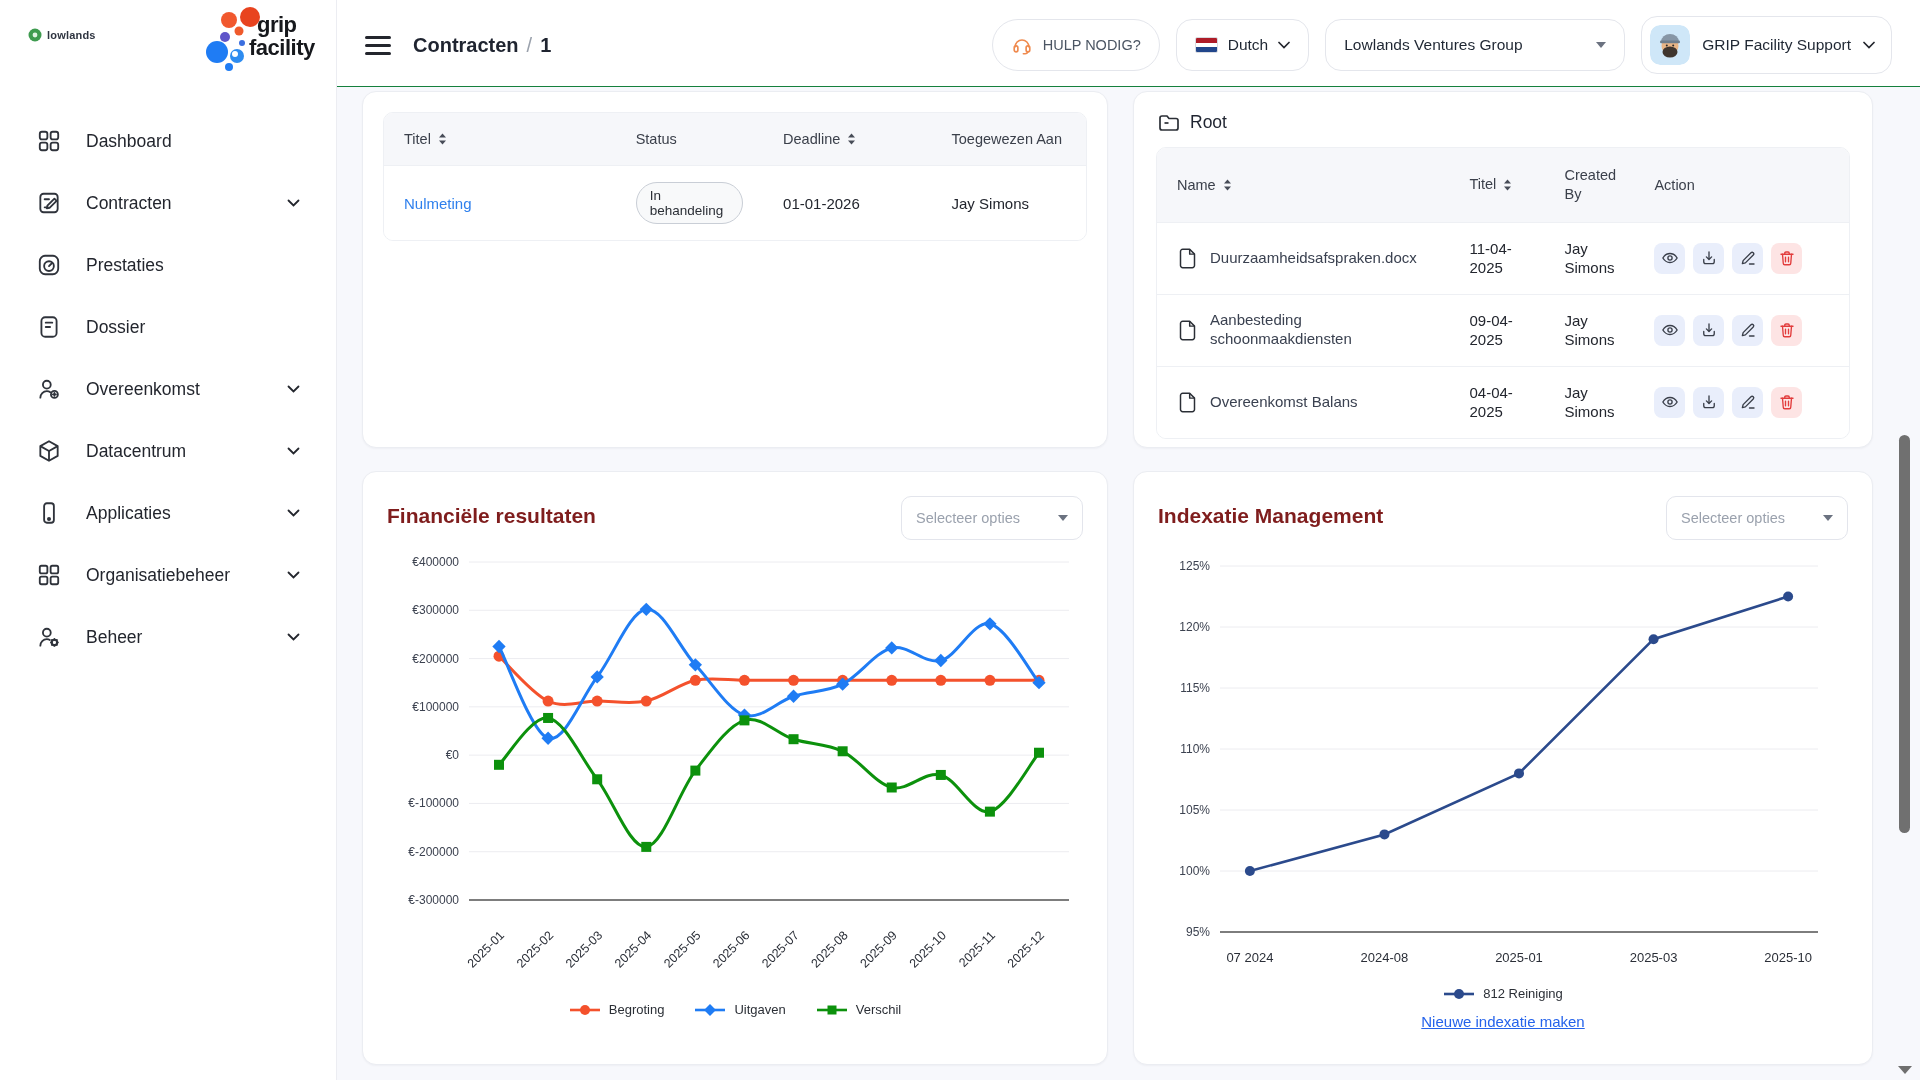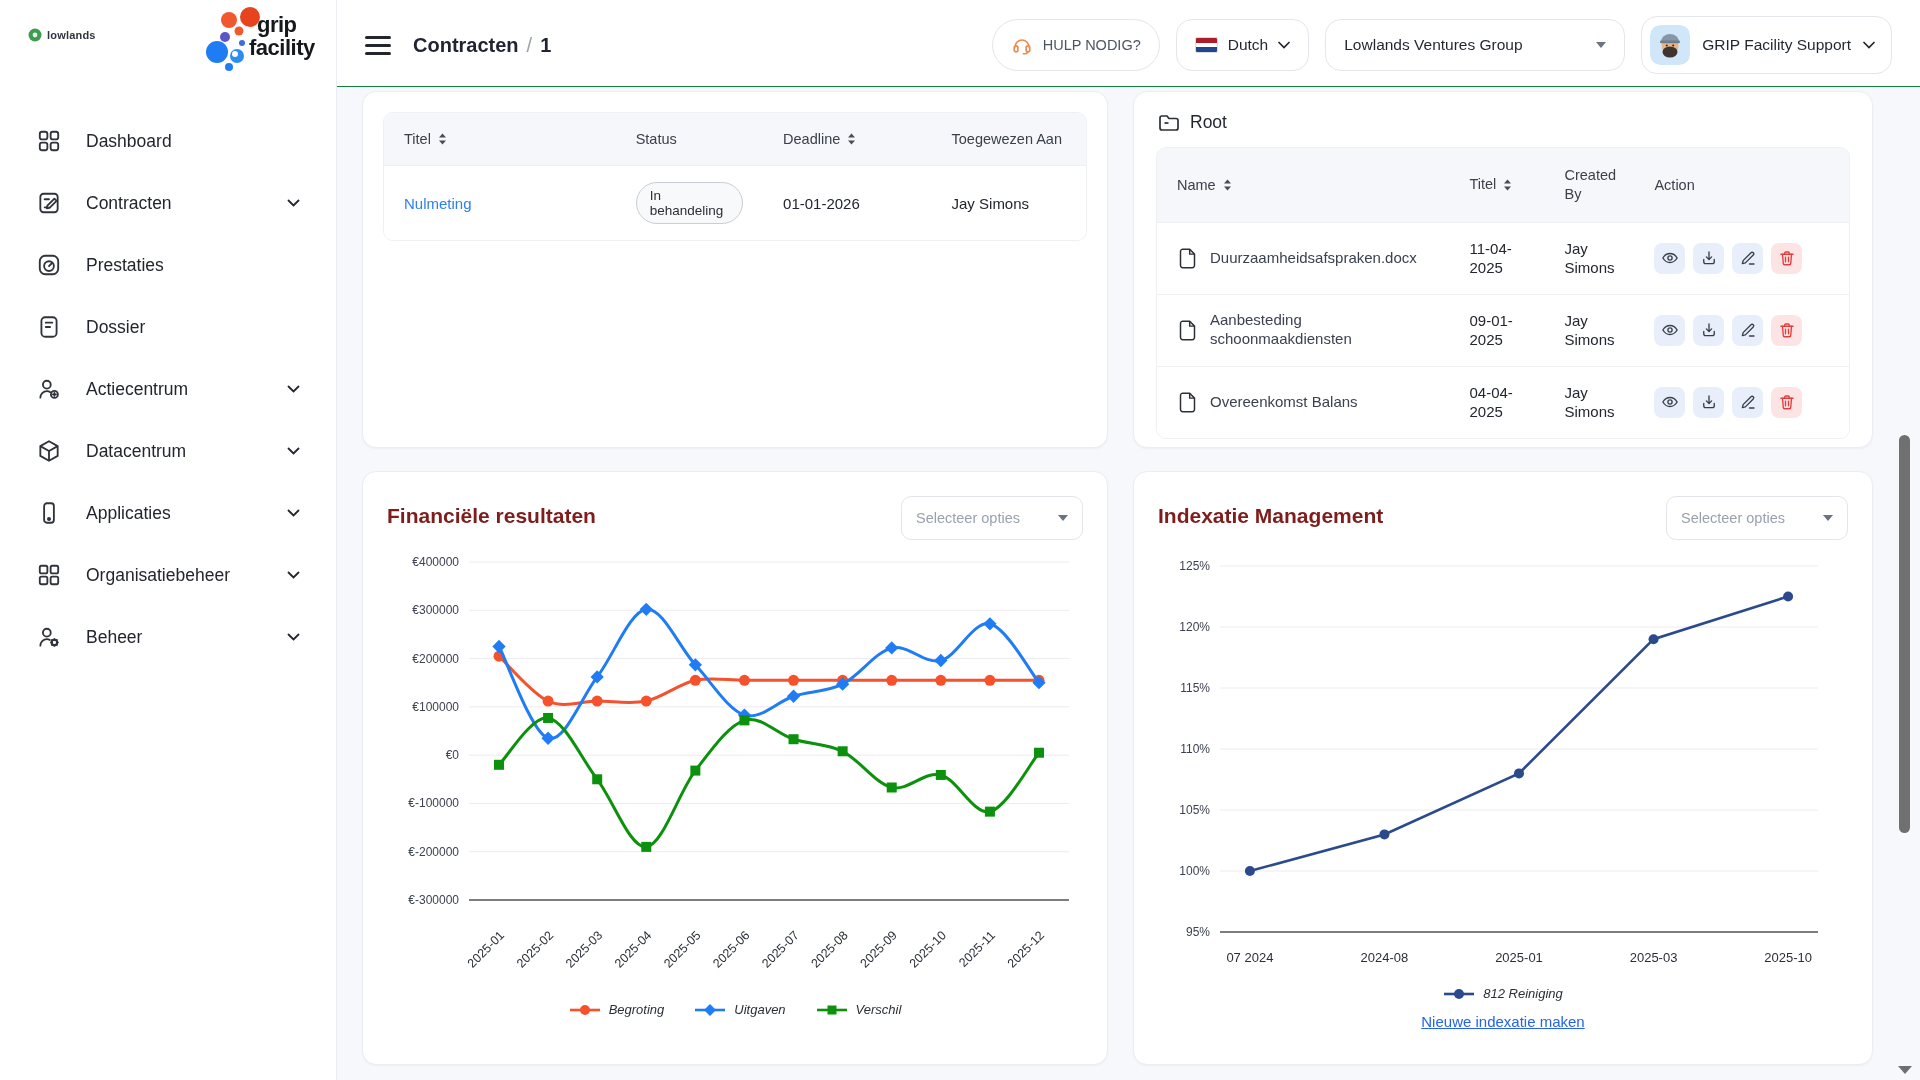--- a/index.html
+++ b/index.html
@@ -66,21 +66,21 @@
   .abtn { width:31px; height:31px; border-radius:8px; border:none; background:#e9eefb; display:flex;
           align-items:center; justify-content:center; cursor:pointer; }
   .abtn.danger { background:#fde4e4; }
 
   
   .card-head { display:flex; justify-content:space-between; align-items:flex-start; margin-bottom:8px; }
   .card-title { font-size:21px; font-weight:600; color:#7f1d1d; padding-top:8px; }
   .select { width:182px; height:44px; border:1px solid #e3e5ec; border-radius:10px; display:flex;
             align-items:center; justify-content:space-between; padding:0 14px; color:#9aa1ad;
             font-size:14.5px; cursor:pointer; background:#fff; }
-  .legend { display:flex; justify-content:center; align-items:center; gap:30px; margin-top:2px;font-style:italic; }
+  .legend { display:flex; justify-content:center; align-items:center; gap:30px; margin-top:2px; }
   .legend-item { display:flex; align-items:center; gap:8px; font-size:13px; color:#2b2f36; }
   .chart-link-row { text-align:center; margin-top:12px; }
   .chart-link { color:#2563eb; font-size:15px; text-decoration:underline; cursor:pointer; }
 
   
   .scroll-thumb { position:absolute; left:1899px; top:435px; width:11px; height:398px; background:#707070; border-radius:6px; z-index:5; }
   .scroll-arrow { position:absolute; left:1898px; top:1066px; width:0; height:0; z-index:5;
                   border-left:7px solid transparent; border-right:7px solid transparent; border-top:8px solid #6f6f6f; }
 </style>
 </head>
@@ -149,21 +149,21 @@
       </svg>
       <span class="lbl">Dossier</span>
     </div>
     <div class="nav-item">
       <svg class="nav-ic" viewBox="0 0 24 24" fill="none" stroke="#2f333b" stroke-width="1.7" stroke-linecap="round">
         <circle cx="10" cy="8" r="3.6"></circle>
           <path d="M4 20c0-3.4 2.7-6 6-6 1.2 0 2.3.3 3.2.9"></path>
         <circle cx="17" cy="17" r="3.2"></circle>
           <path d="M17 15.6v2.8M15.6 17h2.8"></path>
       </svg>
-      <span class="lbl">Actiecentrum</span>
+      <span class="lbl">Overeenkomst</span>
       <svg width="13" height="9" viewBox="0 0 13 9" fill="none" stroke="#23262d" stroke-width="1.8" stroke-linecap="round">
           <path d="M1.5 1.5l5 5 5-5"></path>
         </svg>
     </div>
     <div class="nav-item">
       <svg class="nav-ic" viewBox="0 0 24 24" fill="none" stroke="#2f333b" stroke-width="1.7" stroke-linejoin="round">
         <path d="M12 3l8 4.5v9L12 21l-8-4.5v-9z"></path>
           <path d="M4 7.5l8 4.5 8-4.5"></path>
           <path d="M12 12v9"></path>
       </svg>
@@ -373,21 +373,21 @@
       </div>
 
       <div class="trow tdata docs-grid">
         <div class="doc-name">
           <svg width="21" height="23" viewBox="0 0 24 26" fill="none" stroke="#2b2f36" stroke-width="1.7" stroke-linejoin="round">
             <path d="M6.5 2.5h8L20 8v13a2.5 2.5 0 0 1-2.5 2.5h-11A2.5 2.5 0 0 1 4 21V5a2.5 2.5 0 0 1 2.5-2.5z"></path>
               <path d="M14.5 2.5V8H20"></path>
           </svg>
           <span class="nm">Aanbesteding schoonmaakdiensten</span>
         </div>
-        <div style="padding-left:8px"><span class="cell-wrap" style="display:inline-block">09-01-2025</span></div>
+        <div style="padding-left:8px"><span class="cell-wrap" style="display:inline-block">09-04-2025</span></div>
         <div><span class="cell-wrap" style="display:inline-block">Jay Simons</span></div>
         <div class="actions">
           <button class="abtn">
               <svg width="18" height="18" viewBox="0 0 24 24" fill="none" stroke="#3a3f4a" stroke-width="1.8">
                 <path d="M2.5 12s3.5-6 9.5-6 9.5 6 9.5 6-3.5 6-9.5 6-9.5-6-9.5-6z"></path>
                 <circle cx="12" cy="12" r="2.8"></circle>
               </svg>
             </button>
           <button class="abtn">
               <svg width="18" height="18" viewBox="0 0 24 24" fill="none" stroke="#3a3f4a" stroke-width="1.8" stroke-linecap="round" stroke-linejoin="round">

